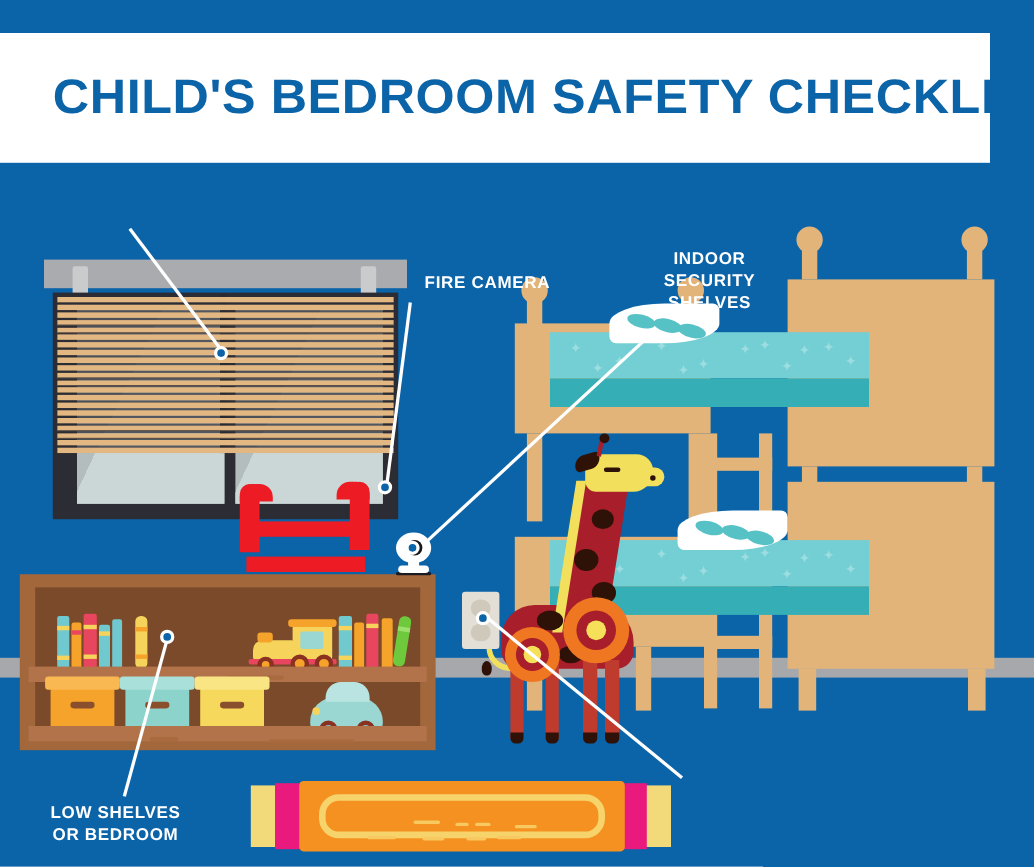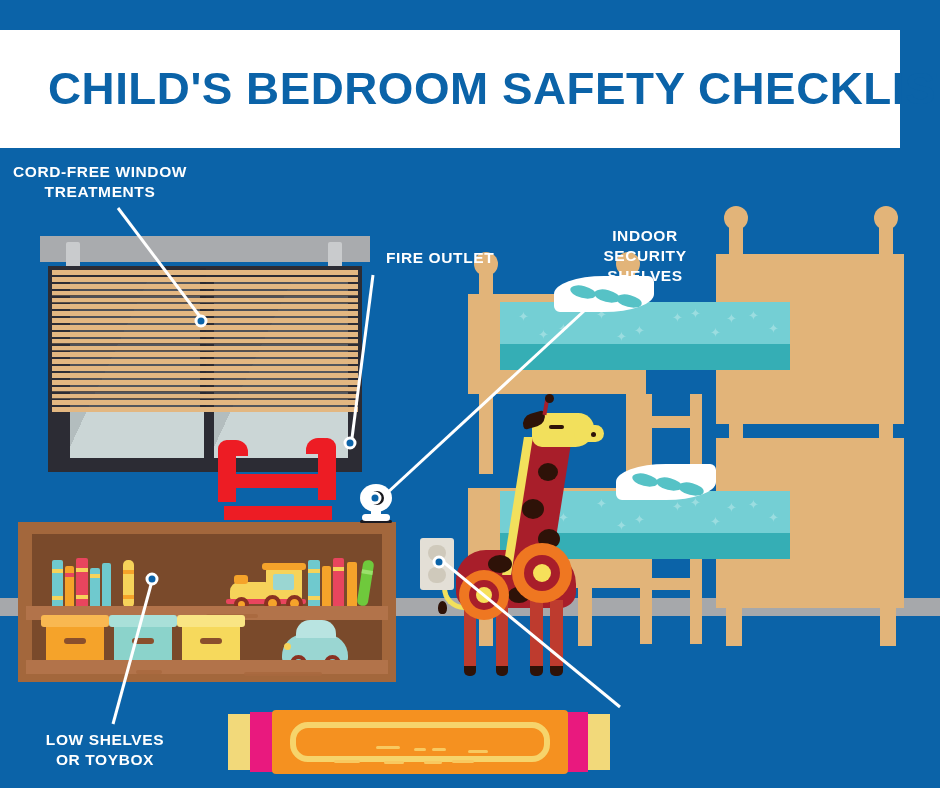--- a/index.html
+++ b/index.html
@@ -467,26 +467,24 @@
     </g>
     <g fill="#0B63A8" stroke="#FFFFFF" stroke-width="3">
       <circle cx="201" cy="321" r="5"></circle>
       <circle cx="350" cy="443" r="5"></circle>
       <circle cx="375" cy="498" r="5"></circle>
       <circle cx="152" cy="579" r="5"></circle>
       <circle cx="439" cy="562" r="5"></circle>
     </g>
   </svg>
 
-  <div class="label lbl-cord">CORD-FREE WINDOW
-TREATMENTS</div>
-  <div class="label lbl-fire">FIRE OUTLET</div>
+  <div class="label lbl-fire">FIRE CAMERA</div>
   <div class="label lbl-cam">INDOOR
 SECURITY
 SHELVES</div>
   <div class="label lbl-shelf">LOW SHELVES
-OR TOYBOX</div>
+OR BEDROOM</div>
 
   <div class="banner">
     <div class="banner-title">CHILD'S BEDROOM SAFETY CHECKLIST</div>
   </div>
 
 </div>
 
 </body></html>

